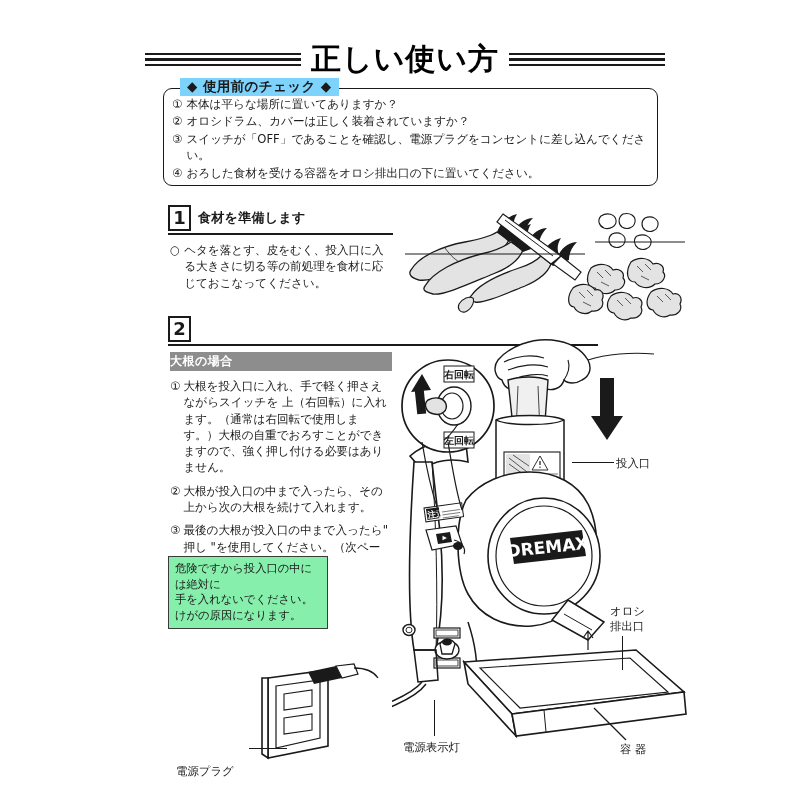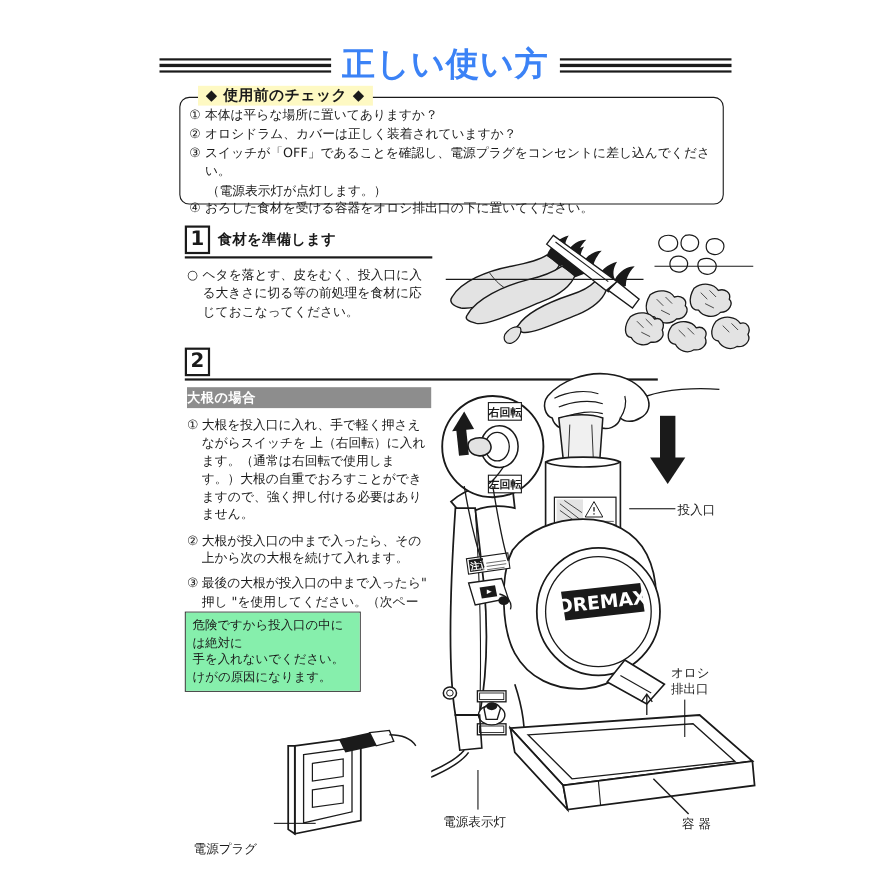--- a/index.html
+++ b/index.html
@@ -14,30 +14,30 @@
   
   .title-row{
     position:absolute;left:145px;top:38px;width:520px;height:42px;
     display:flex;align-items:center;justify-content:center;gap:10px;
   }
   .rules{flex:1;display:flex;flex-direction:column;gap:3px;}
   .rules i{display:block;height:3px;background:#1a1a1a;}
   .rules i.thin{height:2px;}
   .page-title{
     font-size:30px;font-weight:bold;letter-spacing:1px;white-space:nowrap;
-    color:#3b82f6;line-height:1;
+    color:#000000;line-height:1;
   }
 
   
   .check-box{
     position:absolute;left:163px;top:88px;width:495px;height:98px;
     border:1.6px solid #1a1a1a;border-radius:9px;box-sizing:border-box;
   }
   .check-head{
-    position:absolute;left:180px;top:78px;background:#fef9c3;
+    position:absolute;left:180px;top:78px;background:#7dd3fc;
     padding:0 7px;font-size:13.5px;font-weight:bold;letter-spacing:.4px;
     white-space:nowrap;
   }
   .check-list{
     position:absolute;left:172px;top:96px;width:480px;
     font-size:11.6px;line-height:16.4px;
   }
   .check-list .ci{display:flex;gap:4px;margin-bottom:1px;}
   .check-list .ci .num{flex:0 0 auto;}
   .check-list .ci .txt{flex:1 1 auto;}
@@ -134,21 +134,20 @@
       <span class="txt">本体は平らな場所に置いてありますか？</span>
     </div>
     <div class="ci">
       <span class="num">②</span>
       <span class="txt">オロシドラム、カバーは正しく装着されていますか？</span>
     </div>
     <div class="ci">
       <span class="num">③</span>
       <span class="txt">スイッチが「OFF」であることを確認し、電源プラグをコンセントに差し込んでください。</span>
     </div>
-    <div class="sub">（電源表示灯が点灯します。）</div>
     <div class="ci">
       <span class="num">④</span>
       <span class="txt">おろした食材を受ける容器をオロシ排出口の下に置いてください。</span>
     </div>
   </div>
 
   <div class="step" id="step1">
     <div class="num">1</div>
     <div class="st-txt">食材を準備します</div>
   </div>

